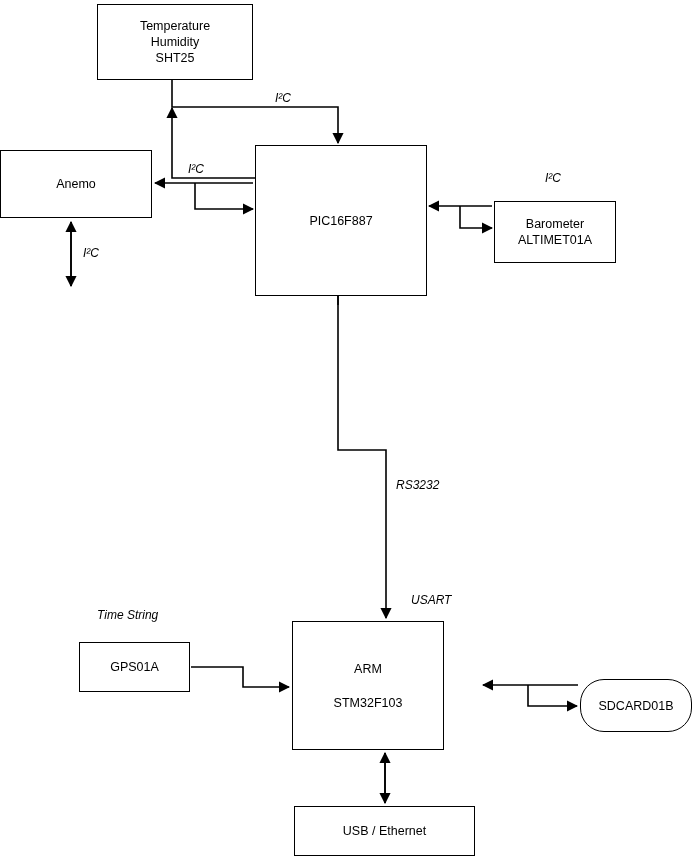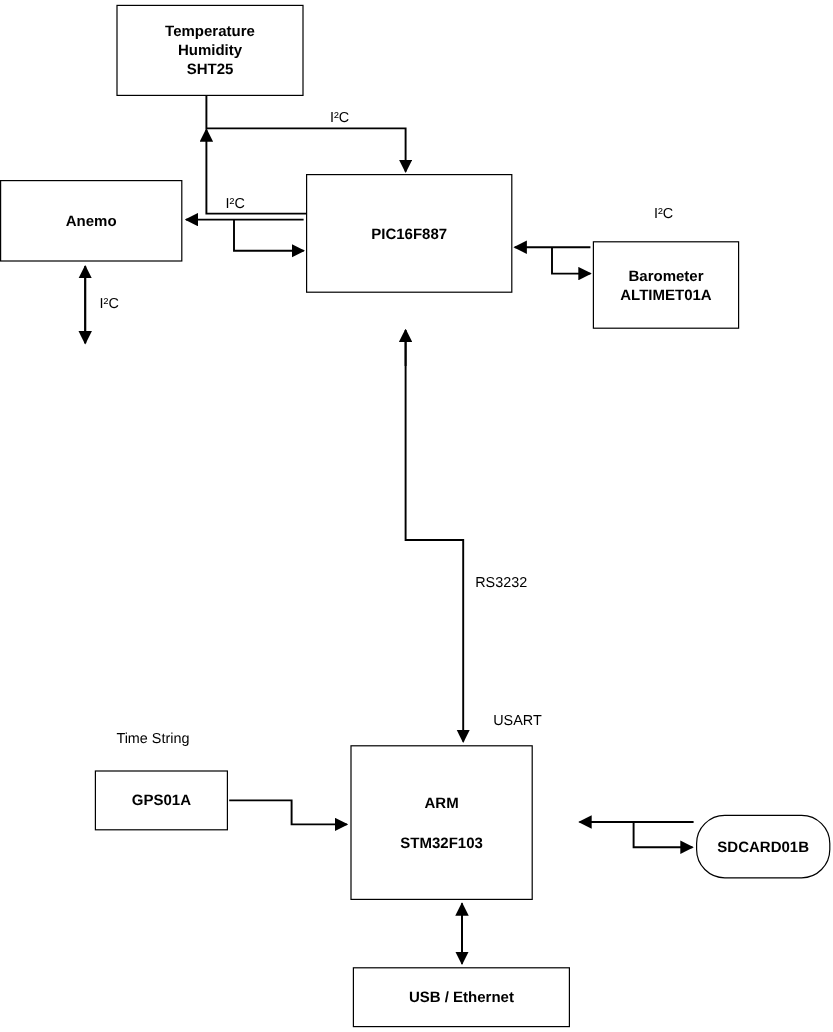--- a/index.html
+++ b/index.html
@@ -28,32 +28,32 @@
     justify-content: center;
     text-align: center;
     font-size: 12.5px;
     line-height: 16px;
     color: #000000;
     z-index: 2;
   }
   .node .line {
     display: block;
     white-space: nowrap;
-    font-weight: bold;
   }
   .node.spaced .line + .line {
     margin-top: 18px;
   }
   .edge-label {
     position: absolute;
     font-size: 12px;
     color: #000000;
     white-space: nowrap;
     z-index: 3;
     background: transparent;
+    font-style: italic;
   }
   svg.wires {
     position: absolute;
     left: 0;
     top: 0;
     width: 694px;
     height: 860px;
     z-index: 1;
   }
 </style>
@@ -96,25 +96,25 @@
   <div class="node" style="left:97px; top:4px; width:156px; height:76px;">
     <span class="line">Temperature</span>
     <span class="line">Humidity</span>
     <span class="line">SHT25</span>
   </div>
 
   <div class="node" style="left:0px; top:150px; width:152px; height:68px;">
     <span class="line">Anemo</span>
   </div>
 
-  <div class="node" style="left:255px; top:145px; width:172px; height:99px;">
+  <div class="node" style="left:255px; top:145px; width:172px; height:151px;">
     <span class="line">PIC16F887</span>
   </div>
 
-  <div class="node" style="left:494px; top:201px; width:122px; height:73px;">
+  <div class="node" style="left:494px; top:201px; width:122px; height:62px;">
     <span class="line">Barometer</span>
     <span class="line">ALTIMET01A</span>
   </div>
 
 
   <div class="node" style="left:79px; top:642px; width:111px; height:50px;">
     <span class="line">GPS01A</span>
   </div>
 
   <div class="node spaced" style="left:292px; top:621px; width:152px; height:129px;">

